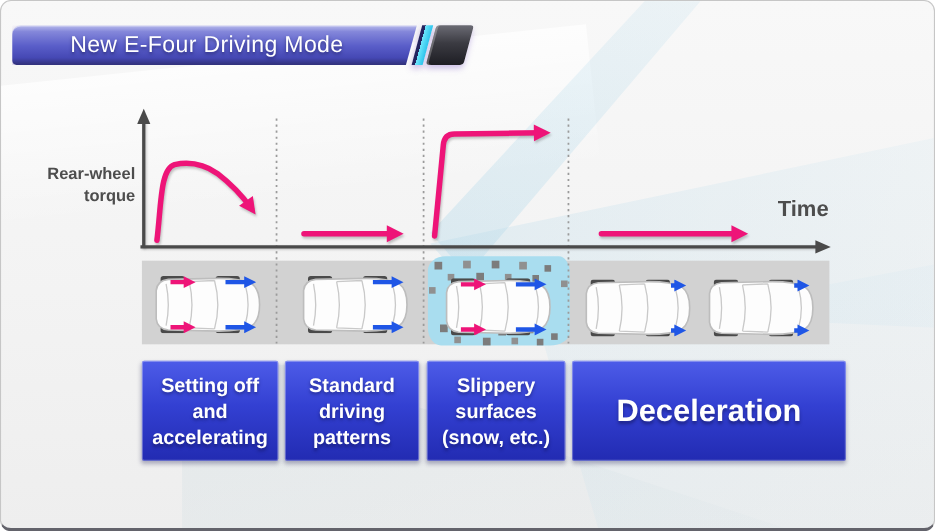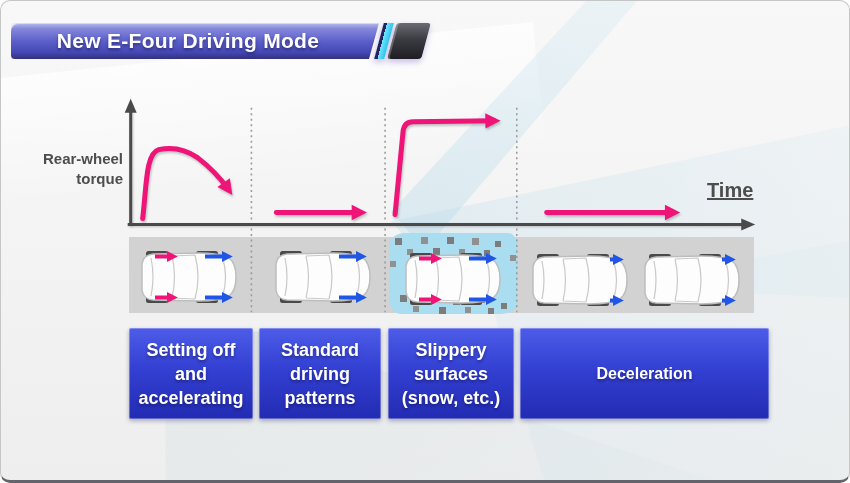--- a/index.html
+++ b/index.html
@@ -22,34 +22,34 @@
   .streak-top{position:absolute;left:-20px;top:50px;width:560px;height:130px;transform:rotate(-6deg);
               background:linear-gradient(180deg,rgba(255,255,255,0.75),rgba(230,230,230,0.0));
               pointer-events:none;}
   
   .banner-main{position:absolute;left:10px;top:22px;width:368px;height:36px;
     border-radius:8px 0 0 4px;
     clip-path:polygon(0 0,100% 0,calc(100% - 10px) 100%,0 100%);
     background:linear-gradient(180deg,#b9bcec 0%,#8487da 16%,#5a5ec9 52%,#4548b4 82%,#33337f 98%);
     box-shadow:inset 0 1px 0 rgba(255,255,255,.45),0 3px 7px rgba(110,70,190,.40);
     text-align:center;line-height:36px;}
-  .banner-main span{color:#fff;font-weight:bold;font-size:21px;letter-spacing:.3px;
+  .banner-main span{color:#fff;font-weight:normal;font-size:21px;letter-spacing:.3px;
     text-shadow:0 2px 3px rgba(20,20,70,.55);padding-right:14px;}
   .banner-stripe{position:absolute;left:378px;top:22px;width:10px;height:36px;
     transform:skewX(-15deg);
     background:linear-gradient(90deg,#23235f 0 32%,#6fe4fa 32%,#2cc8ee 100%);
     box-shadow:0 3px 6px rgba(110,70,190,.35);}
   .banner-cap{position:absolute;left:391px;top:22px;width:34px;height:36px;
     transform:skewX(-15deg);border-radius:3px;
     background:linear-gradient(180deg,#6b6b74 0%,#3b3b42 45%,#1e1e24 100%);
     box-shadow:inset 2px 0 0 rgba(255,255,255,.25),0 3px 6px rgba(110,70,190,.35);}
   
   .ylabel{position:absolute;left:10px;top:148px;width:112px;text-align:right;
     color:#4d4d4d;font-weight:bold;font-size:15px;line-height:20px;white-space:pre-line;}
-  .xlabel{position:absolute;left:706px;top:178px;color:#4d4d4d;font-weight:bold;font-size:20px;text-decoration:underline;}
+  .xlabel{position:absolute;left:706px;top:178px;color:#4d4d4d;font-weight:bold;font-size:20px;}
   
   .band{position:absolute;left:128px;top:236px;width:625px;height:76px;background:#d2d2d2;}
   .snow{position:absolute;left:388px;top:232px;width:129px;height:81px;background:#a9ddef;
         border-radius:16px 10px 18px 12px / 13px 15px 12px 16px;}
   .sq{position:absolute;}
   .chart{position:absolute;inset:0;pointer-events:none;}
   .pink{stroke:#ee1478;stroke-width:5;fill:none;stroke-linecap:round;stroke-linejoin:round;
         filter:drop-shadow(1px 2px 1px rgba(90,90,90,.35));}
   .axis{stroke:#4a4a4a;stroke-width:3;fill:none;filter:drop-shadow(1px 1px 1px rgba(120,120,120,.4));}
   .dotted{stroke:#9b9b9b;stroke-width:1.6;stroke-dasharray:2 3.5;fill:none;}
@@ -58,21 +58,21 @@
   .pbox{position:absolute;top:327px;height:91px;display:flex;align-items:center;justify-content:center;
     background:linear-gradient(180deg,#4d5ce8 0%,#3340d2 45%,#222bb2 100%);
     border-radius:2px;
     box-shadow:inset 0 0 0 1px rgba(255,255,255,.30),0 2px 4px rgba(40,40,90,.35);}
   .pbox span{color:#fff;font-weight:bold;font-size:18px;line-height:24px;text-align:center;
     white-space:pre-line;text-shadow:0 2px 3px rgba(10,10,60,.45);}
   .pb1{left:128px;width:124px;}
   .pb2{left:258px;width:122px;}
   .pb3{left:387px;width:126px;align-items:center;}
   .pb4{left:519px;width:249px;}
-  .pb4 span{font-size:16px;text-align:center;}
+  .pb4 span{font-size:28px;text-align:center;}
 </style>
 </head>
 <body>
 
 <div class="stage">
   <div class="slide">
     <div class="streak-top"></div>
     <div class="wedge wedge-fan"></div>
     <div class="wedge wedge-right"></div>
     <div class="wedge wedge-bottomright"></div>

